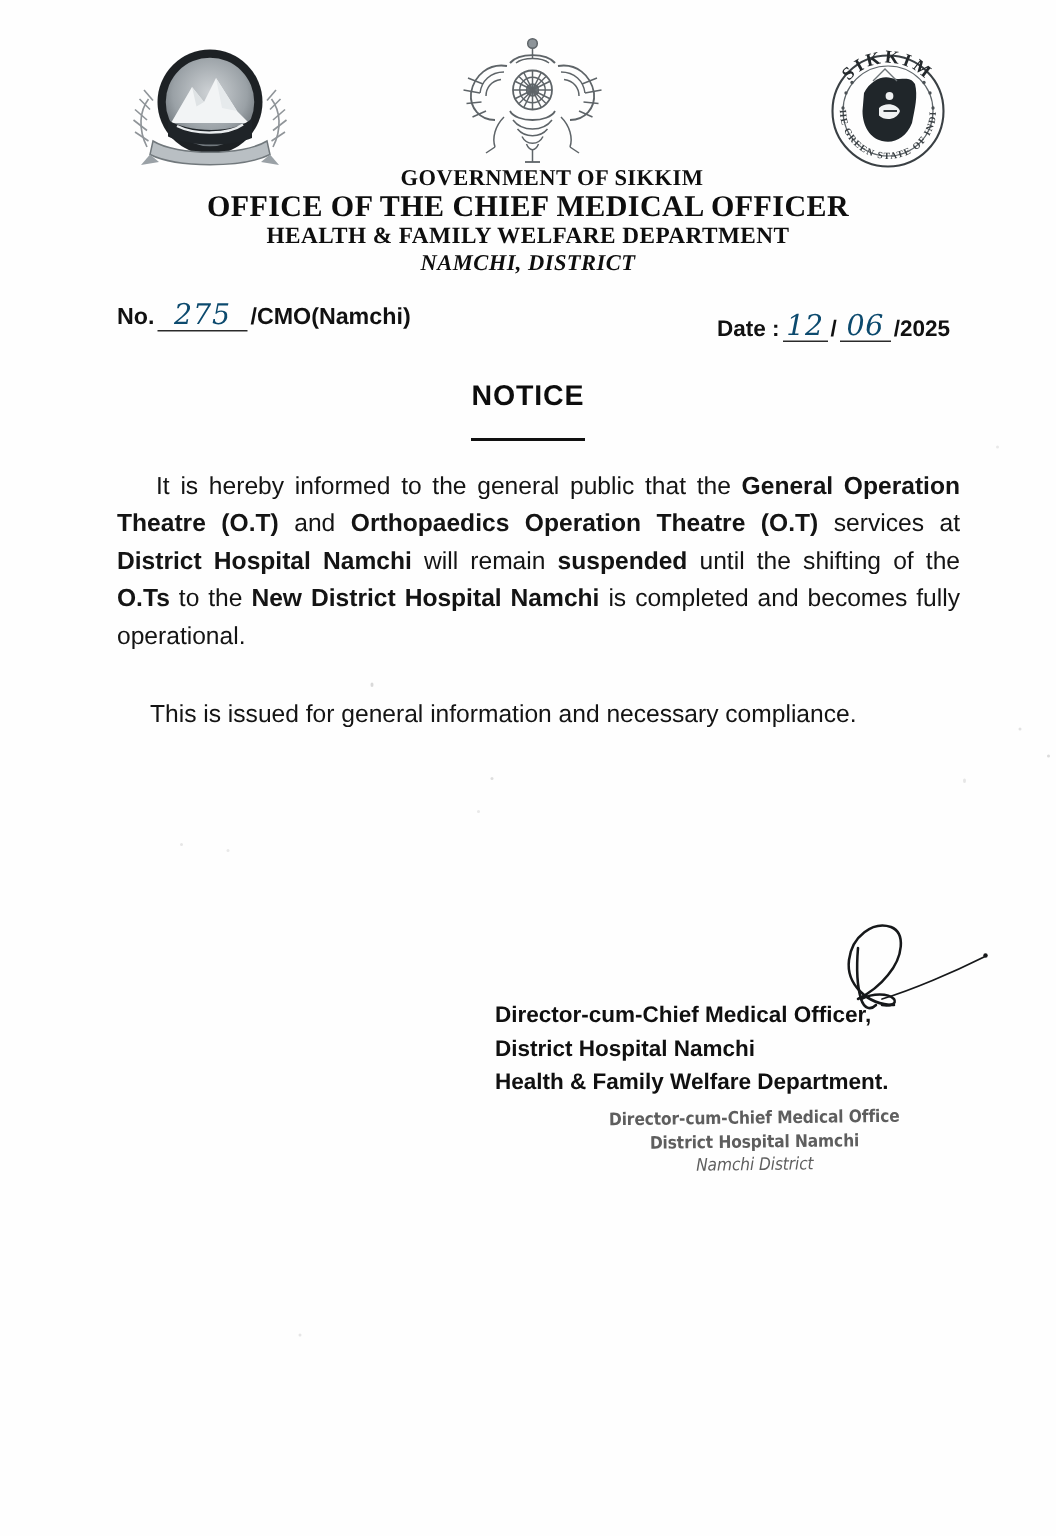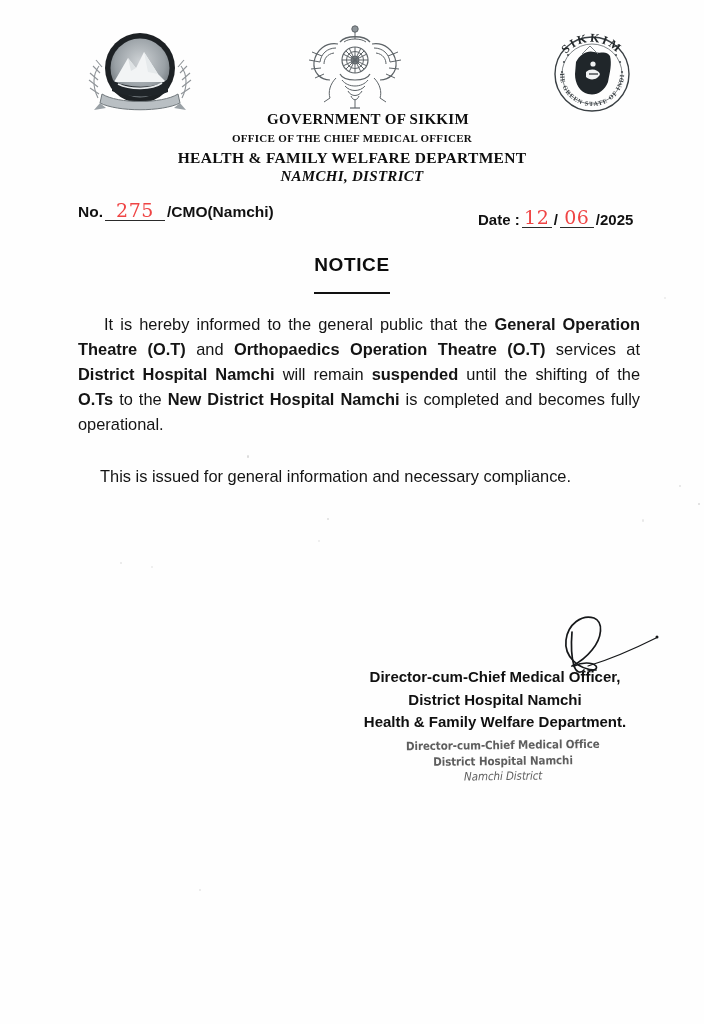--- a/index.html
+++ b/index.html
@@ -56,21 +56,21 @@
   .header-block .hl {
     font-family: "Liberation Serif", serif;
     font-weight: bold;
     font-size: 15.5px;
     letter-spacing: 0.3px;
     line-height: 19px;
     color: #0e0e0e;
     white-space: nowrap;
   }
   .header-block .hl.l1 { font-size: 15px; padding-left: 32px; }
-  .header-block .hl.l2 { font-size: 11px; }
+  .header-block .hl.l2 { font-size: 20px; }
   .header-block .hl.l3 { font-size: 15.5px; }
   .header-block .hl.l4 { font-size: 15px; font-style: italic; }
 
   
   .refline {
     position: absolute;
     top: 198px;
     left: 78px;
     font-size: 15.5px;
     font-weight: bold;
@@ -82,22 +82,23 @@
   .hw-slot {
     display: inline-block;
     position: relative;
     text-align: center;
     border-bottom: 1.6px solid #2a2a2a;
     margin: 0 2px;
   }
   .hw {
     font-family: "DejaVu Serif", serif;
     font-weight: normal;
+    font-style: italic;
     font-size: 19px;
-    color: #ef4444;
+    color: #0c4a6e;
     letter-spacing: 0.5px;
     position: relative;
     top: 1px;
   }
   .slot-no { width: 60px; }
   .slot-dd { width: 30px; }
   .slot-mm { width: 34px; }
 
   .dateline {
     position: absolute;
@@ -163,21 +164,21 @@
     top: 0;
     left: 120px;
     width: 210px;
     height: 78px;
   }
   .sig-lines {
     position: absolute;
     top: 62px;
     left: 0;
     width: 330px;
-    text-align: center;
+    text-align: left;
   }
   .sig-lines .sl {
     font-size: 15px;
     font-weight: bold;
     line-height: 22.5px;
     color: #101010;
     white-space: nowrap;
   }
 
   

